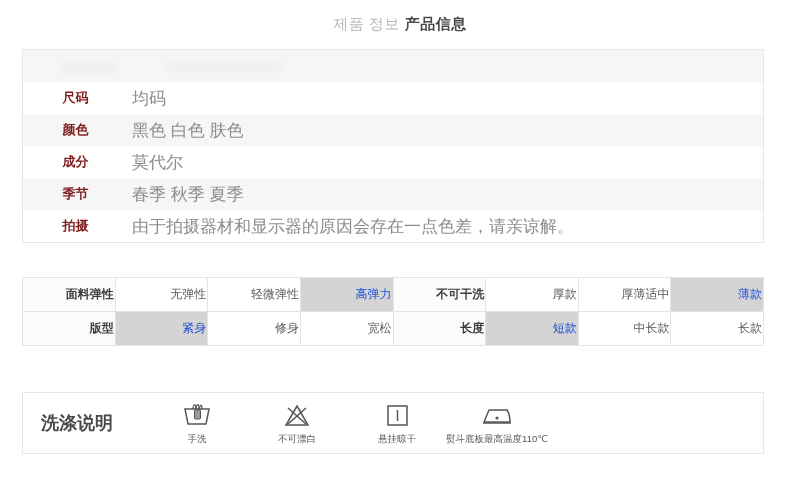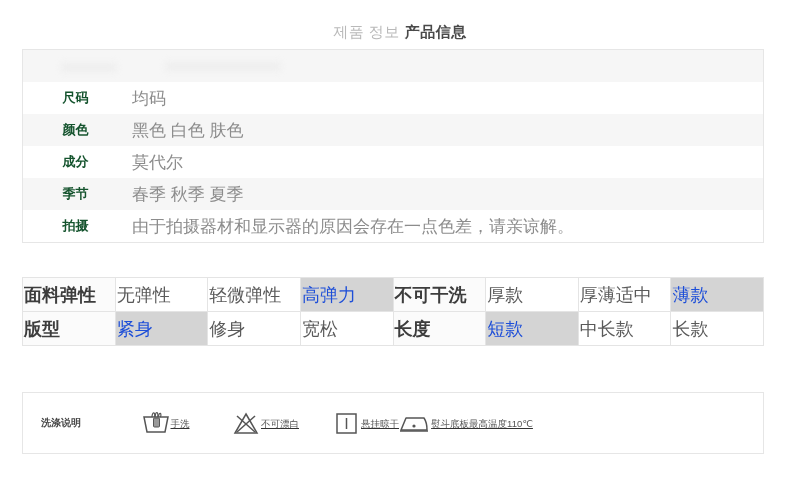--- a/index.html
+++ b/index.html
@@ -11,21 +11,21 @@
     height: 503px;
     background: #ffffff;
     font-family: "Liberation Sans", "DejaVu Sans", sans-serif;
     color: #333333;
     overflow: hidden;
   }
 
   
   .page-title {
     text-align: center;
-    padding-top: 23px;
+    padding-top: 15px;
     font-size: 15px;
     letter-spacing: 0.5px;
     white-space: nowrap;
   }
   .title-kr {
     color: #b9b9b9;
     font-weight: normal;
     margin-right: 5px;
   }
   .title-cn {
@@ -52,21 +52,21 @@
     height: 32px;
   }
   table.info-table tr.alt {
     background: #f6f6f6;
   }
   table.info-table td.k {
     width: 105px;
     text-align: center;
     font-size: 13px;
     font-weight: bold;
-    color: #14532d;
+    color: #7f1d1d;
     padding: 0;
     white-space: nowrap;
   }
   table.info-table td.v {
     font-size: 17px;
     color: #8c8c8c;
     padding-left: 4px;
     white-space: nowrap;
   }
   
@@ -93,22 +93,22 @@
     width: 742px;
   }
   table.spec-table {
     width: 100%;
     border-collapse: collapse;
     table-layout: fixed;
   }
   table.spec-table td {
     height: 31px;
     border: 1px solid #e4e4e4;
-    text-align: left;
-    font-size: 18px;
+    text-align: right;
+    font-size: 12px;
     color: #5a5a5a;
     background: #ffffff;
     white-space: nowrap;
   }
   table.spec-table td.hdr {
     font-weight: bold;
     color: #3d3d3d;
     background: #fbfbfb;
   }
   table.spec-table td.on {
@@ -128,33 +128,33 @@
     background: #ffffff;
   }
   .wash-inner {
     display: flex;
     align-items: center;
     height: 100%;
     padding-left: 18px;
     box-sizing: border-box;
   }
   .wash-label {
-    font-size: 10px;
+    font-size: 18px;
     font-weight: bold;
     color: #4a4a4a;
     margin-right: 36px;
     white-space: nowrap;
   }
   .wash-item {
     display: flex;
+    flex-direction: column;
     align-items: center;
-    justify-content: center;
+    justify-content: flex-end;
     width: 96px;
     margin-right: 4px;
-    text-decoration: underline;
   }
   .wash-icon {
     height: 30px;
     display: flex;
     align-items: center;
     justify-content: center;
   }
   .wash-cap {
     margin-top: 3px;
     font-size: 9.5px;

